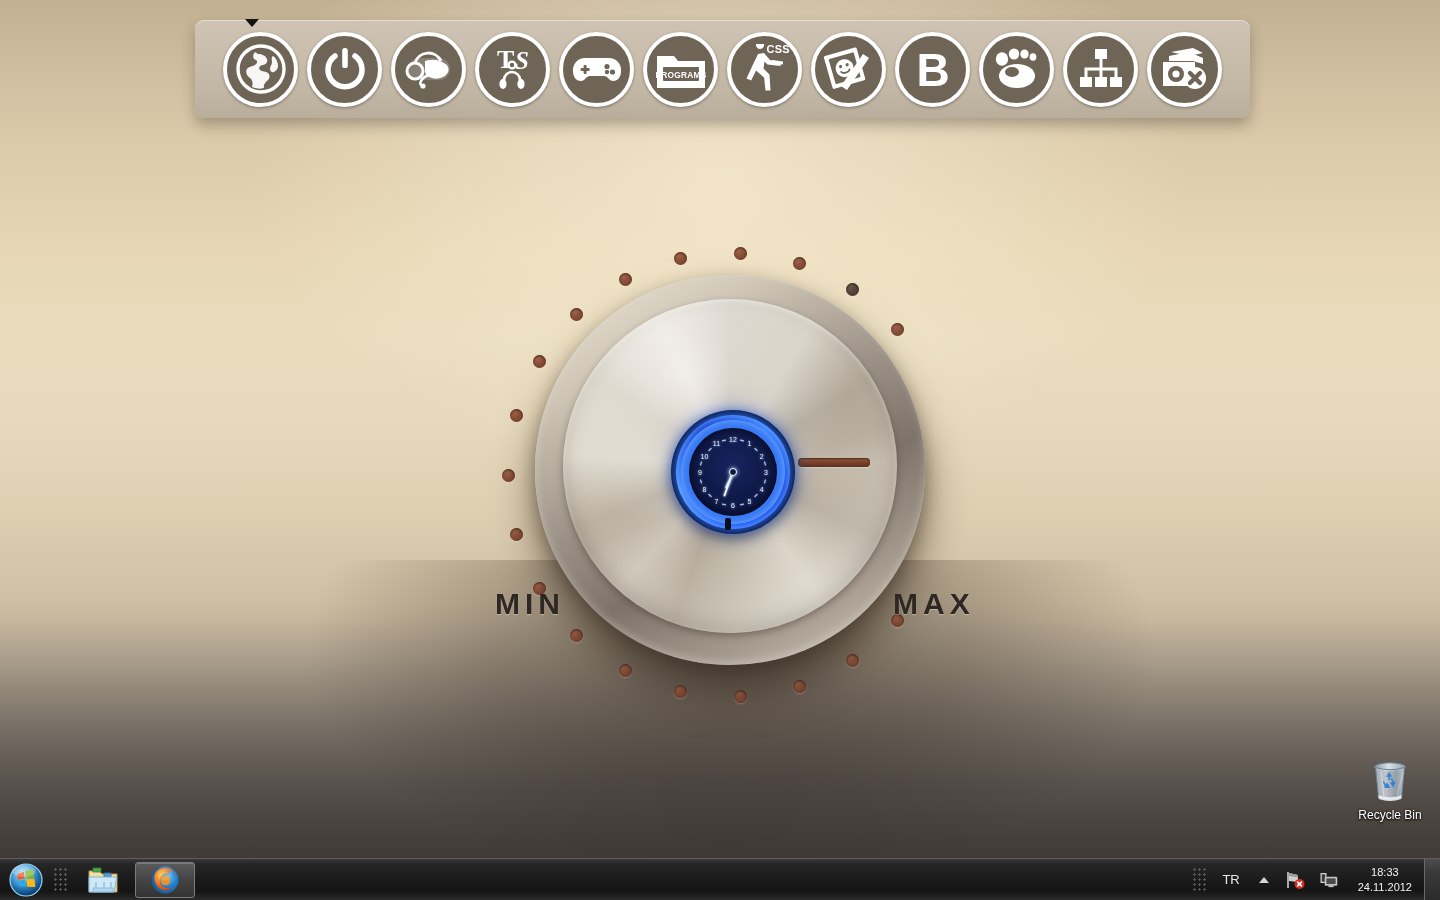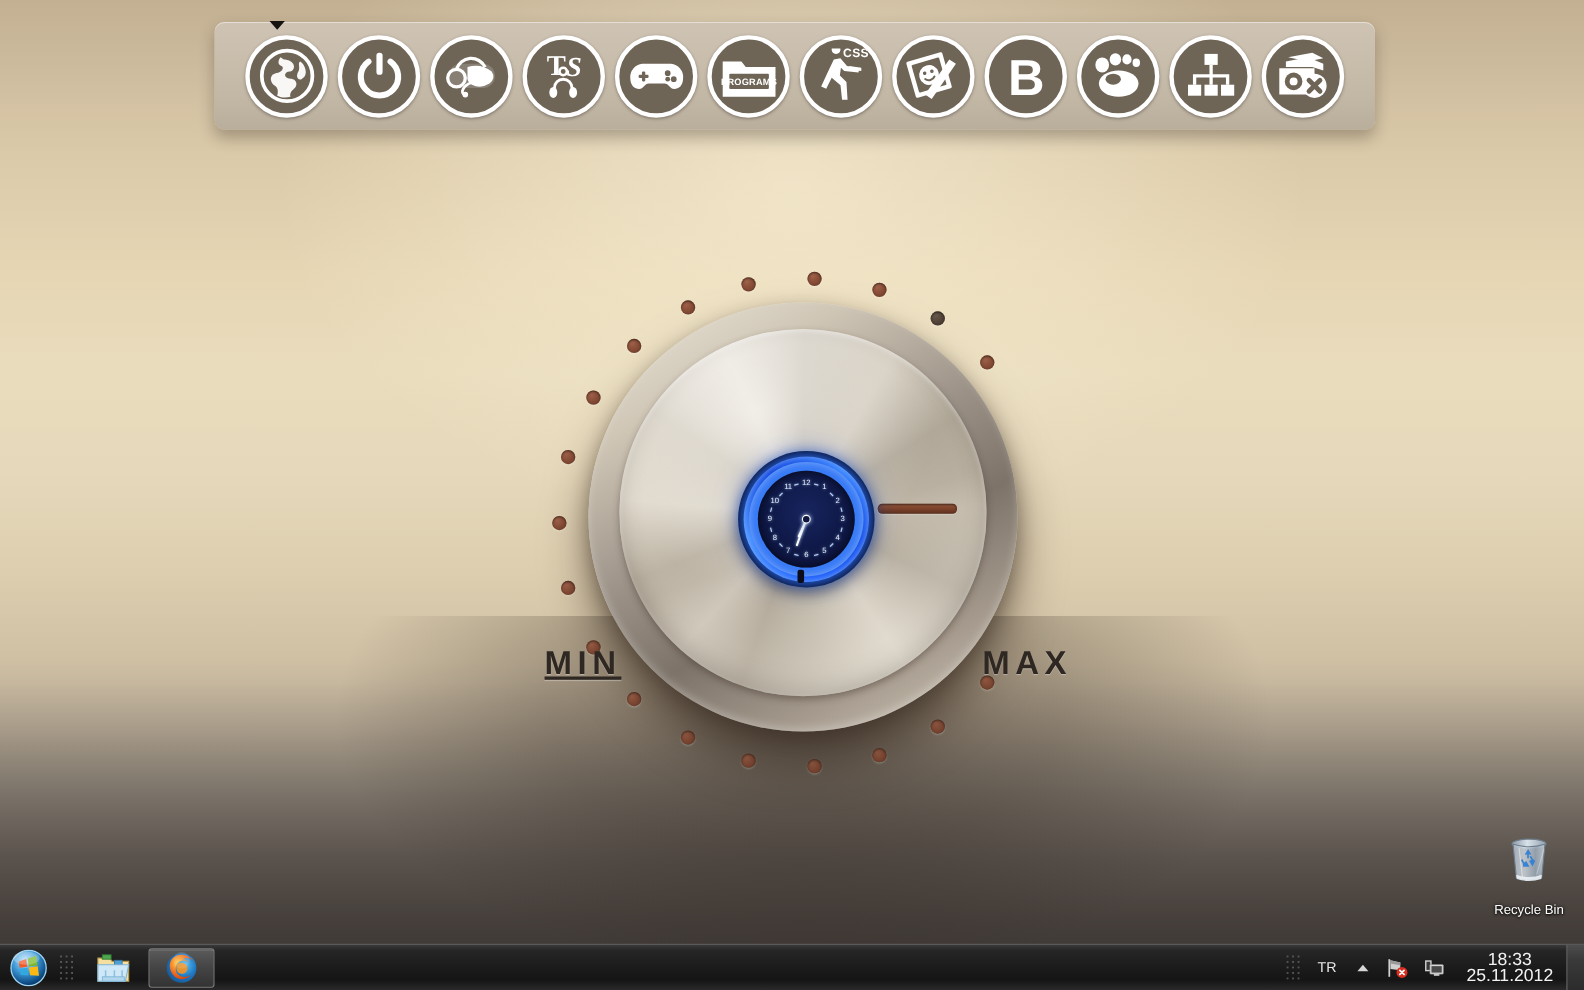--- a/index.html
+++ b/index.html
@@ -195,30 +195,30 @@
   }
 
   
   .mm-label {
     position:absolute; top:587px;
     font-family:"Liberation Sans",sans-serif;
     font-size:30px; font-weight:bold; letter-spacing:5px;
     color:#2e2722;
     text-shadow:0 1px 1px rgba(255,255,255,.35);
   }
-  #label-min { left:495px;text-decoration:underline; }
+  #label-min { left:495px; }
   #label-max { left:893px; }
 
   
   #recycle-bin {
     position:absolute; left:1342px; top:757px; width:96px; height:78px;
     display:flex; flex-direction:column; align-items:center;
   }
   #rb-label {
-    margin-top:15px; font-size:12px; color:#ffffff;
+    margin-top:3px; font-size:12px; color:#ffffff;
     font-family:"Liberation Sans",sans-serif;
     text-shadow:0 1px 2px rgba(0,0,0,.95), 0 0 3px rgba(0,0,0,.8);
     white-space:nowrap;
   }
 
   
   #taskbar {
     position:absolute; left:0; bottom:0; width:1440px; height:42px;
     background:linear-gradient(to bottom,#3a3a3a 0%,#262626 12%,#1b1b1b 50%,#151515 78%,#2a2a2a 100%);
     border-top:1px solid #5e5e5e;
@@ -249,21 +249,21 @@
   }
   .tray-sep { width:14px;height:26px;
     background-image:radial-gradient(circle,#6d6d6d 1px,transparent 1.2px);
     background-size:5px 5px; opacity:.7; margin-right:6px; }
   #tray-lang {
     color:#e8e8e8; font-size:13px; padding:0 10px;
     font-family:"Liberation Sans",sans-serif;
   }
   .tray-ico { padding:0 7px; display:flex; align-items:center; }
   #tray-clock {
-    color:#f2f2f2; font-size:16px; line-height:15px; text-align:center;
+    color:#f2f2f2; font-size:11px; line-height:15px; text-align:center;
     padding:0 12px; font-family:"Liberation Sans",sans-serif;
   }
   #show-desktop {
     width:16px; height:42px;
     background:linear-gradient(to bottom,#4e4e4e 0%,#3a3a3a 30%,#2b2b2b 100%);
     border-left:1px solid #6a6a6a;
   }
 </style>
 </head>
 <body>
@@ -600,18 +600,18 @@
         <rect x="1.5" y="3" width="6" height="10" fill="#cfcfcf"></rect>
         <rect x="2.8" y="4.3" width="3.4" height="7.4" fill="#3a3a3a"></rect>
         <rect x="6" y="7" width="12" height="8.5" rx="0.6" fill="#e2e2e2" stroke="#9a9a9a" stroke-width="0.7"></rect>
         <rect x="7.3" y="8.3" width="9.4" height="5.9" fill="#4a4a4a"></rect>
         <rect x="9.5" y="15.5" width="5" height="1.6" fill="#cfcfcf"></rect>
       </svg>
     </div>
 
     <div id="tray-clock">
       <div>18:33</div>
-      <div>25.11.2012</div>
+      <div>24.11.2012</div>
     </div>
 
     <div id="show-desktop"></div>
   </div>
 </div>
 
 </body></html>

